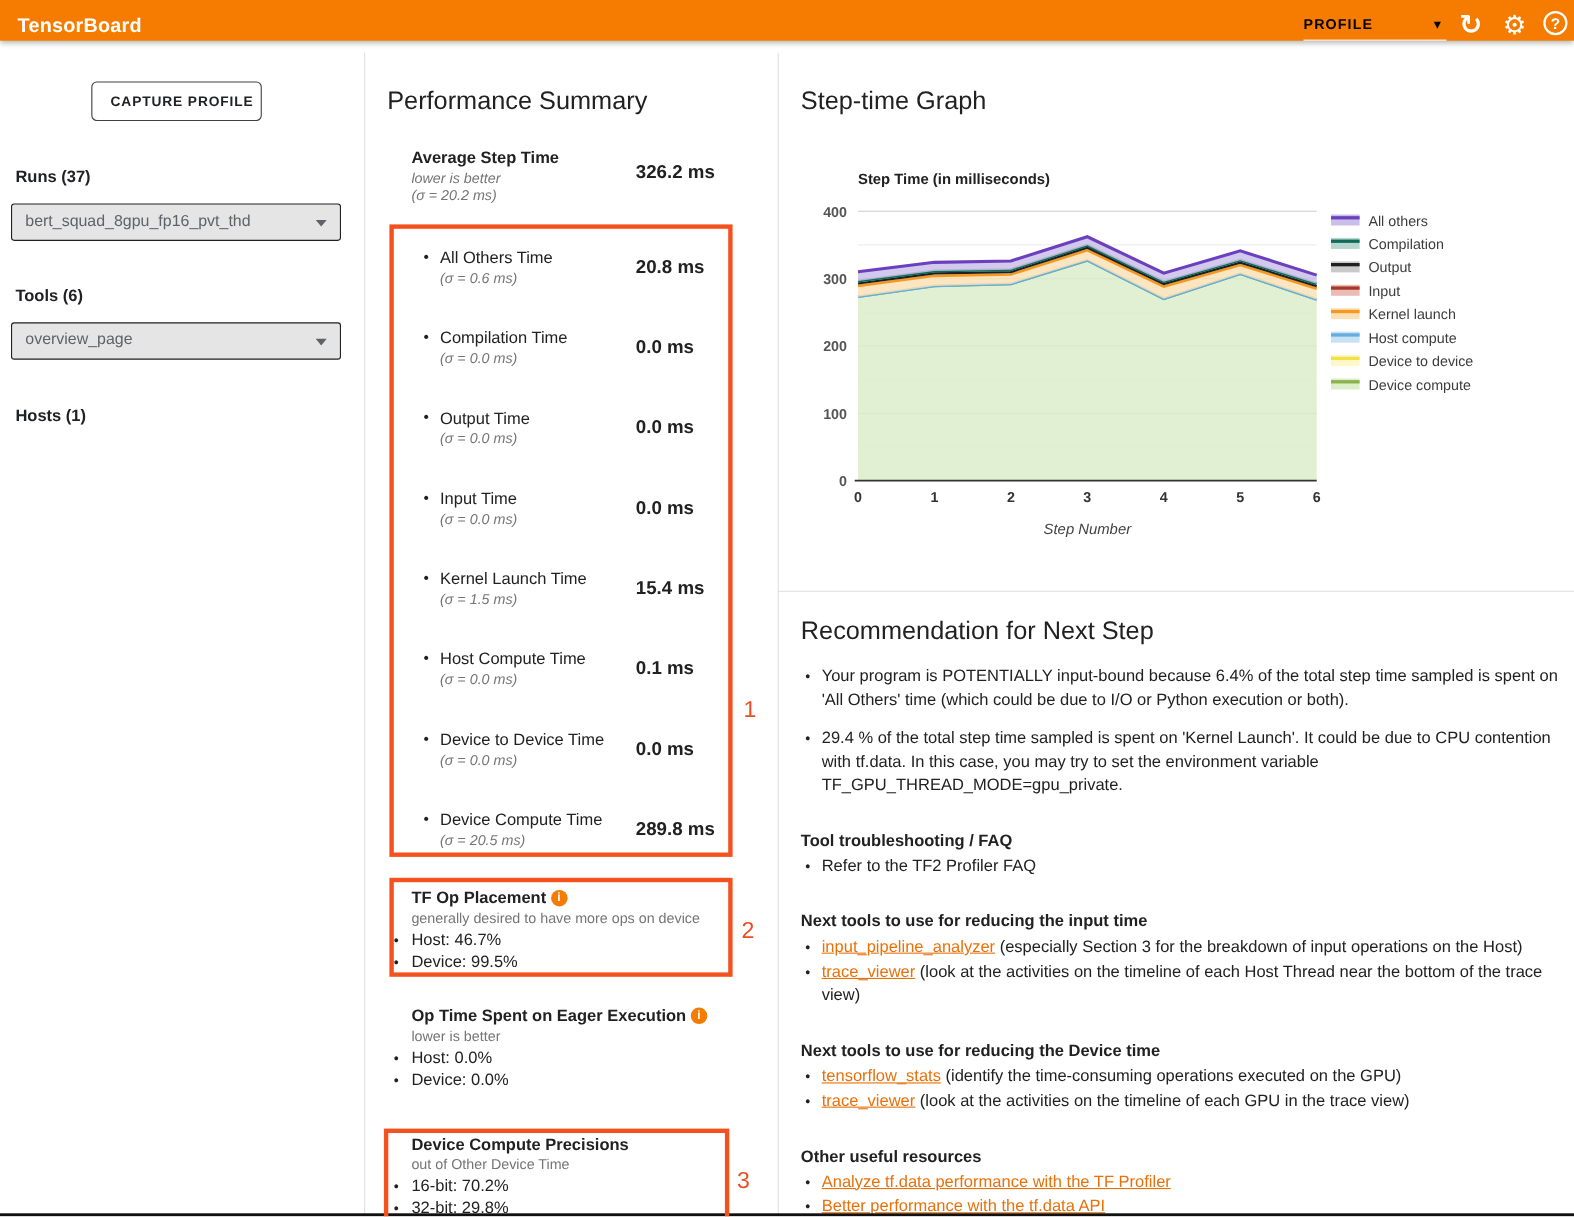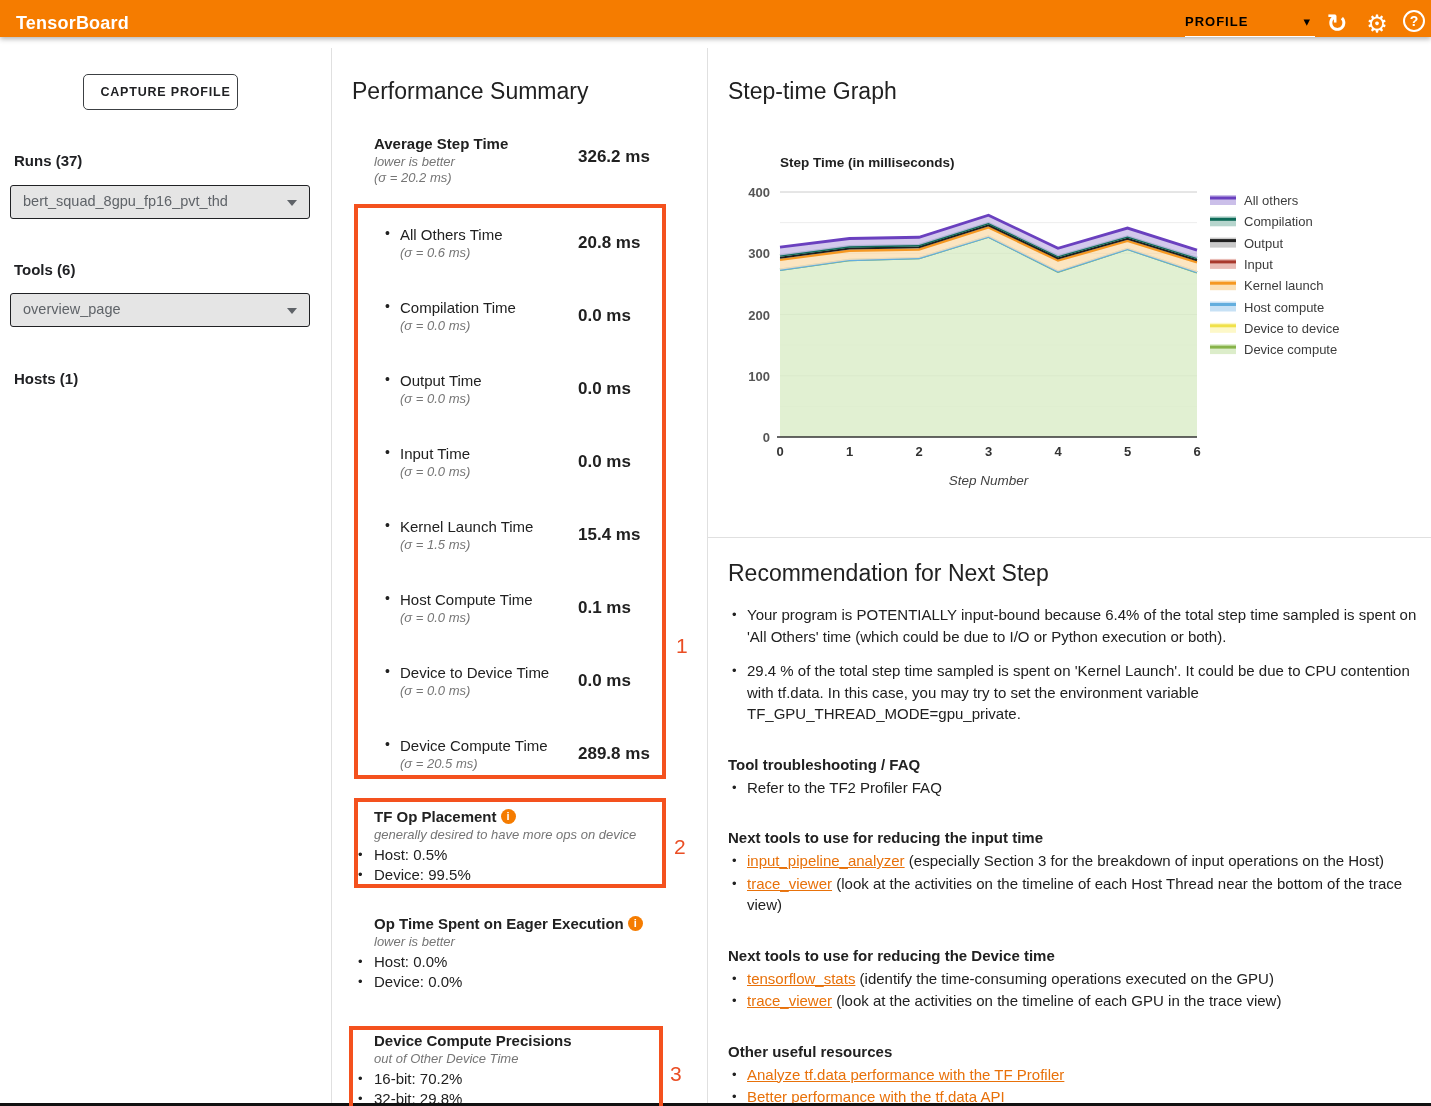--- a/index.html
+++ b/index.html
@@ -49,21 +49,21 @@
   .ps-avg-value { position:absolute; left:247px; top:99px; font-size:17px; font-weight:700; }
   .ps-item { position:absolute; left:0; width:376px; height:73px; }
   .ps-bullet { position:absolute; left:54px; top:0; font-size:14px; }
   .ps-item .ps-text { position:absolute; left:69px; top:0; }
   .ps-label { font-size:15px; font-weight:400; line-height:19px; }
   .ps-sigma { font-size:13px; font-style:italic; color:#757575; line-height:17px; }
   .ps-value { position:absolute; left:247px; top:8px; font-size:17px; font-weight:700; }
 
   .mini-section { position:absolute; left:43px; width:300px; }
   .mini-title { font-size:15px; font-weight:700; line-height:19px; white-space:nowrap; }
-  .mini-note { font-size:13px; font-style:italic; color:#757575; line-height:17px; margin-bottom:2px; white-space:nowrap; }
+  .mini-note { font-size:13px; color:#757575; line-height:17px; margin-bottom:2px; white-space:nowrap; }
   .mini-bullet { display:flex; margin-left:-16px; font-size:15px; line-height:19.5px; }
   .mb-dot { width:16px; font-size:13px; }
   .info-icon { display:inline-block; width:15px; height:15px; background:#f57c00; color:#fff;
                border-radius:50%; font-size:11px; font-weight:700; text-align:center; line-height:15px;
                vertical-align:2px; margin-left:4px; font-style:normal; cursor:pointer; }
 
   .ann-box { position:absolute; border:4px solid #f4511e; background:transparent; z-index:5; }
   .ann-num { position:absolute; color:#ea4e24; font-size:21px; z-index:6; }
 
   
@@ -188,21 +188,21 @@
           <div class="ps-value">289.8 ms</div>
         </div>
       </div>
 
     <div class="mini-section" id="tf-section" style="top:759px">
       <div class="mini-title"><span>TF Op Placement</span><span class="info-icon">i</span></div>
       <div class="mini-note">generally desired to have more ops on device</div>
       <div id="tf-bullets">
           <div class="mini-bullet">
             <span class="mb-dot">•</span>
-            <span>Host: 0.5%</span>
+            <span>Host: 46.7%</span>
           </div>
           <div class="mini-bullet">
             <span class="mb-dot">•</span>
             <span>Device: 99.5%</span>
           </div>
         </div>
     </div>
 
     <div class="mini-section" id="eager-section" style="top:866px">
       <div class="mini-title"><span>Op Time Spent on Eager Execution</span><span class="info-icon">i</span></div>

